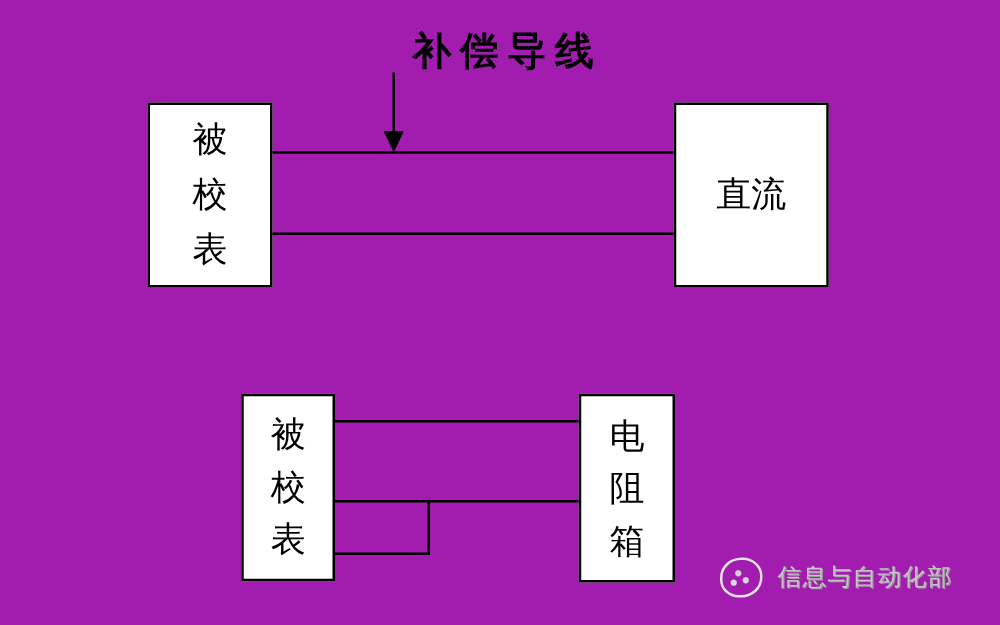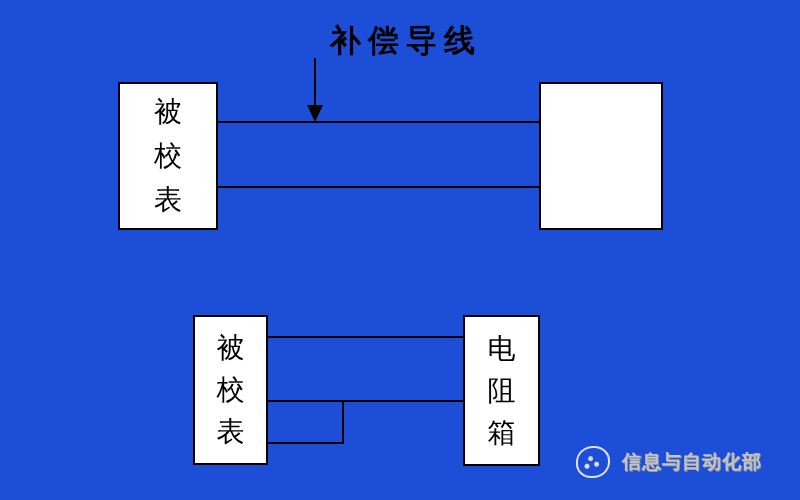--- a/index.html
+++ b/index.html
@@ -4,21 +4,21 @@
 <style>
   html, body {
     margin: 0;
     padding: 0;
     background: #ffffff;
   }
   #canvas {
     position: relative;
     width: 800px;
     height: 500px;
-    background: #1d4ed8;
+    background: #a21caf;
     overflow: hidden;
     font-family: "DejaVu Sans", sans-serif;
     color: #000000;
   }
   .box {
     position: absolute;
     border: 2px solid #000000;
     background: #ffffff;
     box-sizing: border-box;
     display: flex;
@@ -83,21 +83,21 @@
     border: 2px solid #e2e2e2;
     border-radius: 50% 46% 50% 44%;
     background:
       radial-gradient(circle at 42% 38%, #d2d2d2 2px, transparent 3px),
       radial-gradient(circle at 62% 58%, #d8d8d8 2px, transparent 3px),
       radial-gradient(circle at 30% 65%, #dddddd 2px, transparent 3px);
     margin-right: 12px;
   }
   .wm-text {
     font-size: 19px;
-    font-weight: 700;
+    font-weight: 400;
     letter-spacing: 1px;
     color: #c4c4c4;
     text-shadow: 1px 1px 0 #9e9e9e;
     white-space: nowrap;
   }
 </style>
 </head>
 <body>
 
 <div id="canvas">
@@ -109,20 +109,21 @@
     <div class="arrow-head"></div>
   </div>
 
   <div class="box" style="left:118px; top:82px; width:100px; height:148px;">
     <span class="row">被</span>
     <span class="row">校</span>
     <span class="row">表</span>
   </div>
 
   <div class="box" style="left:539px; top:82px; width:124px; height:148px;">
+    <span class="row">直流</span>
   </div>
 
   <div class="hline" style="left:218px; top:121px; width:321px;"></div>
   <div class="hline" style="left:218px; top:186px; width:321px;"></div>
 
   <div class="box" style="left:193px; top:315px; width:75px; height:150px;">
     <span class="row" style="line-height:42px;">被</span>
     <span class="row" style="line-height:42px;">校</span>
     <span class="row" style="line-height:42px;">表</span>
   </div>

